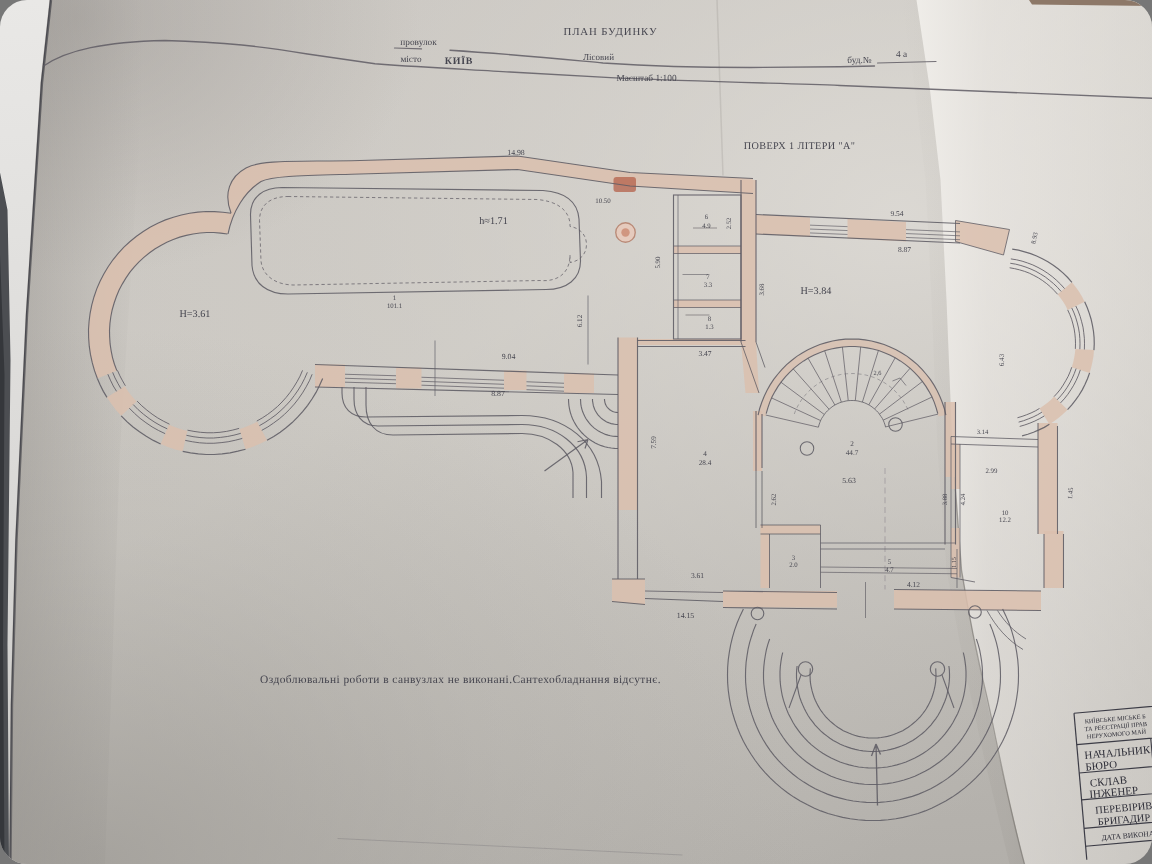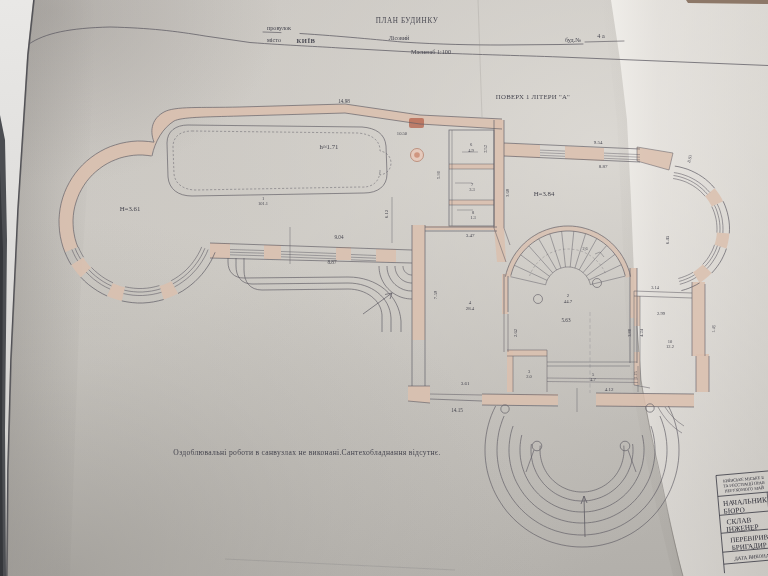--- a/index.html
+++ b/index.html
@@ -1,15 +1,15 @@
 <!DOCTYPE html>
 <html><head><meta charset="utf-8">
 <style>
  html,body{margin:0;padding:0;background:#777;}
- #page{width:768px;height:576px;overflow:hidden;position:relative;}
+ #page{width:768px;height:576px;overflow:hidden;position:relative;border-radius:18px;}
 </style></head>
 <body>
 <div id="page">
 <svg width="768" height="576" viewBox="0 0 768 576">
 
 <defs>
  <filter id="soft" x="-5%" y="-5%" width="110%" height="110%">
           <feGaussianBlur stdDeviation="0.28"></feGaussianBlur>
         </filter>
  <linearGradient id="sheet" x1="0" y1="0" x2="0" y2="1">

